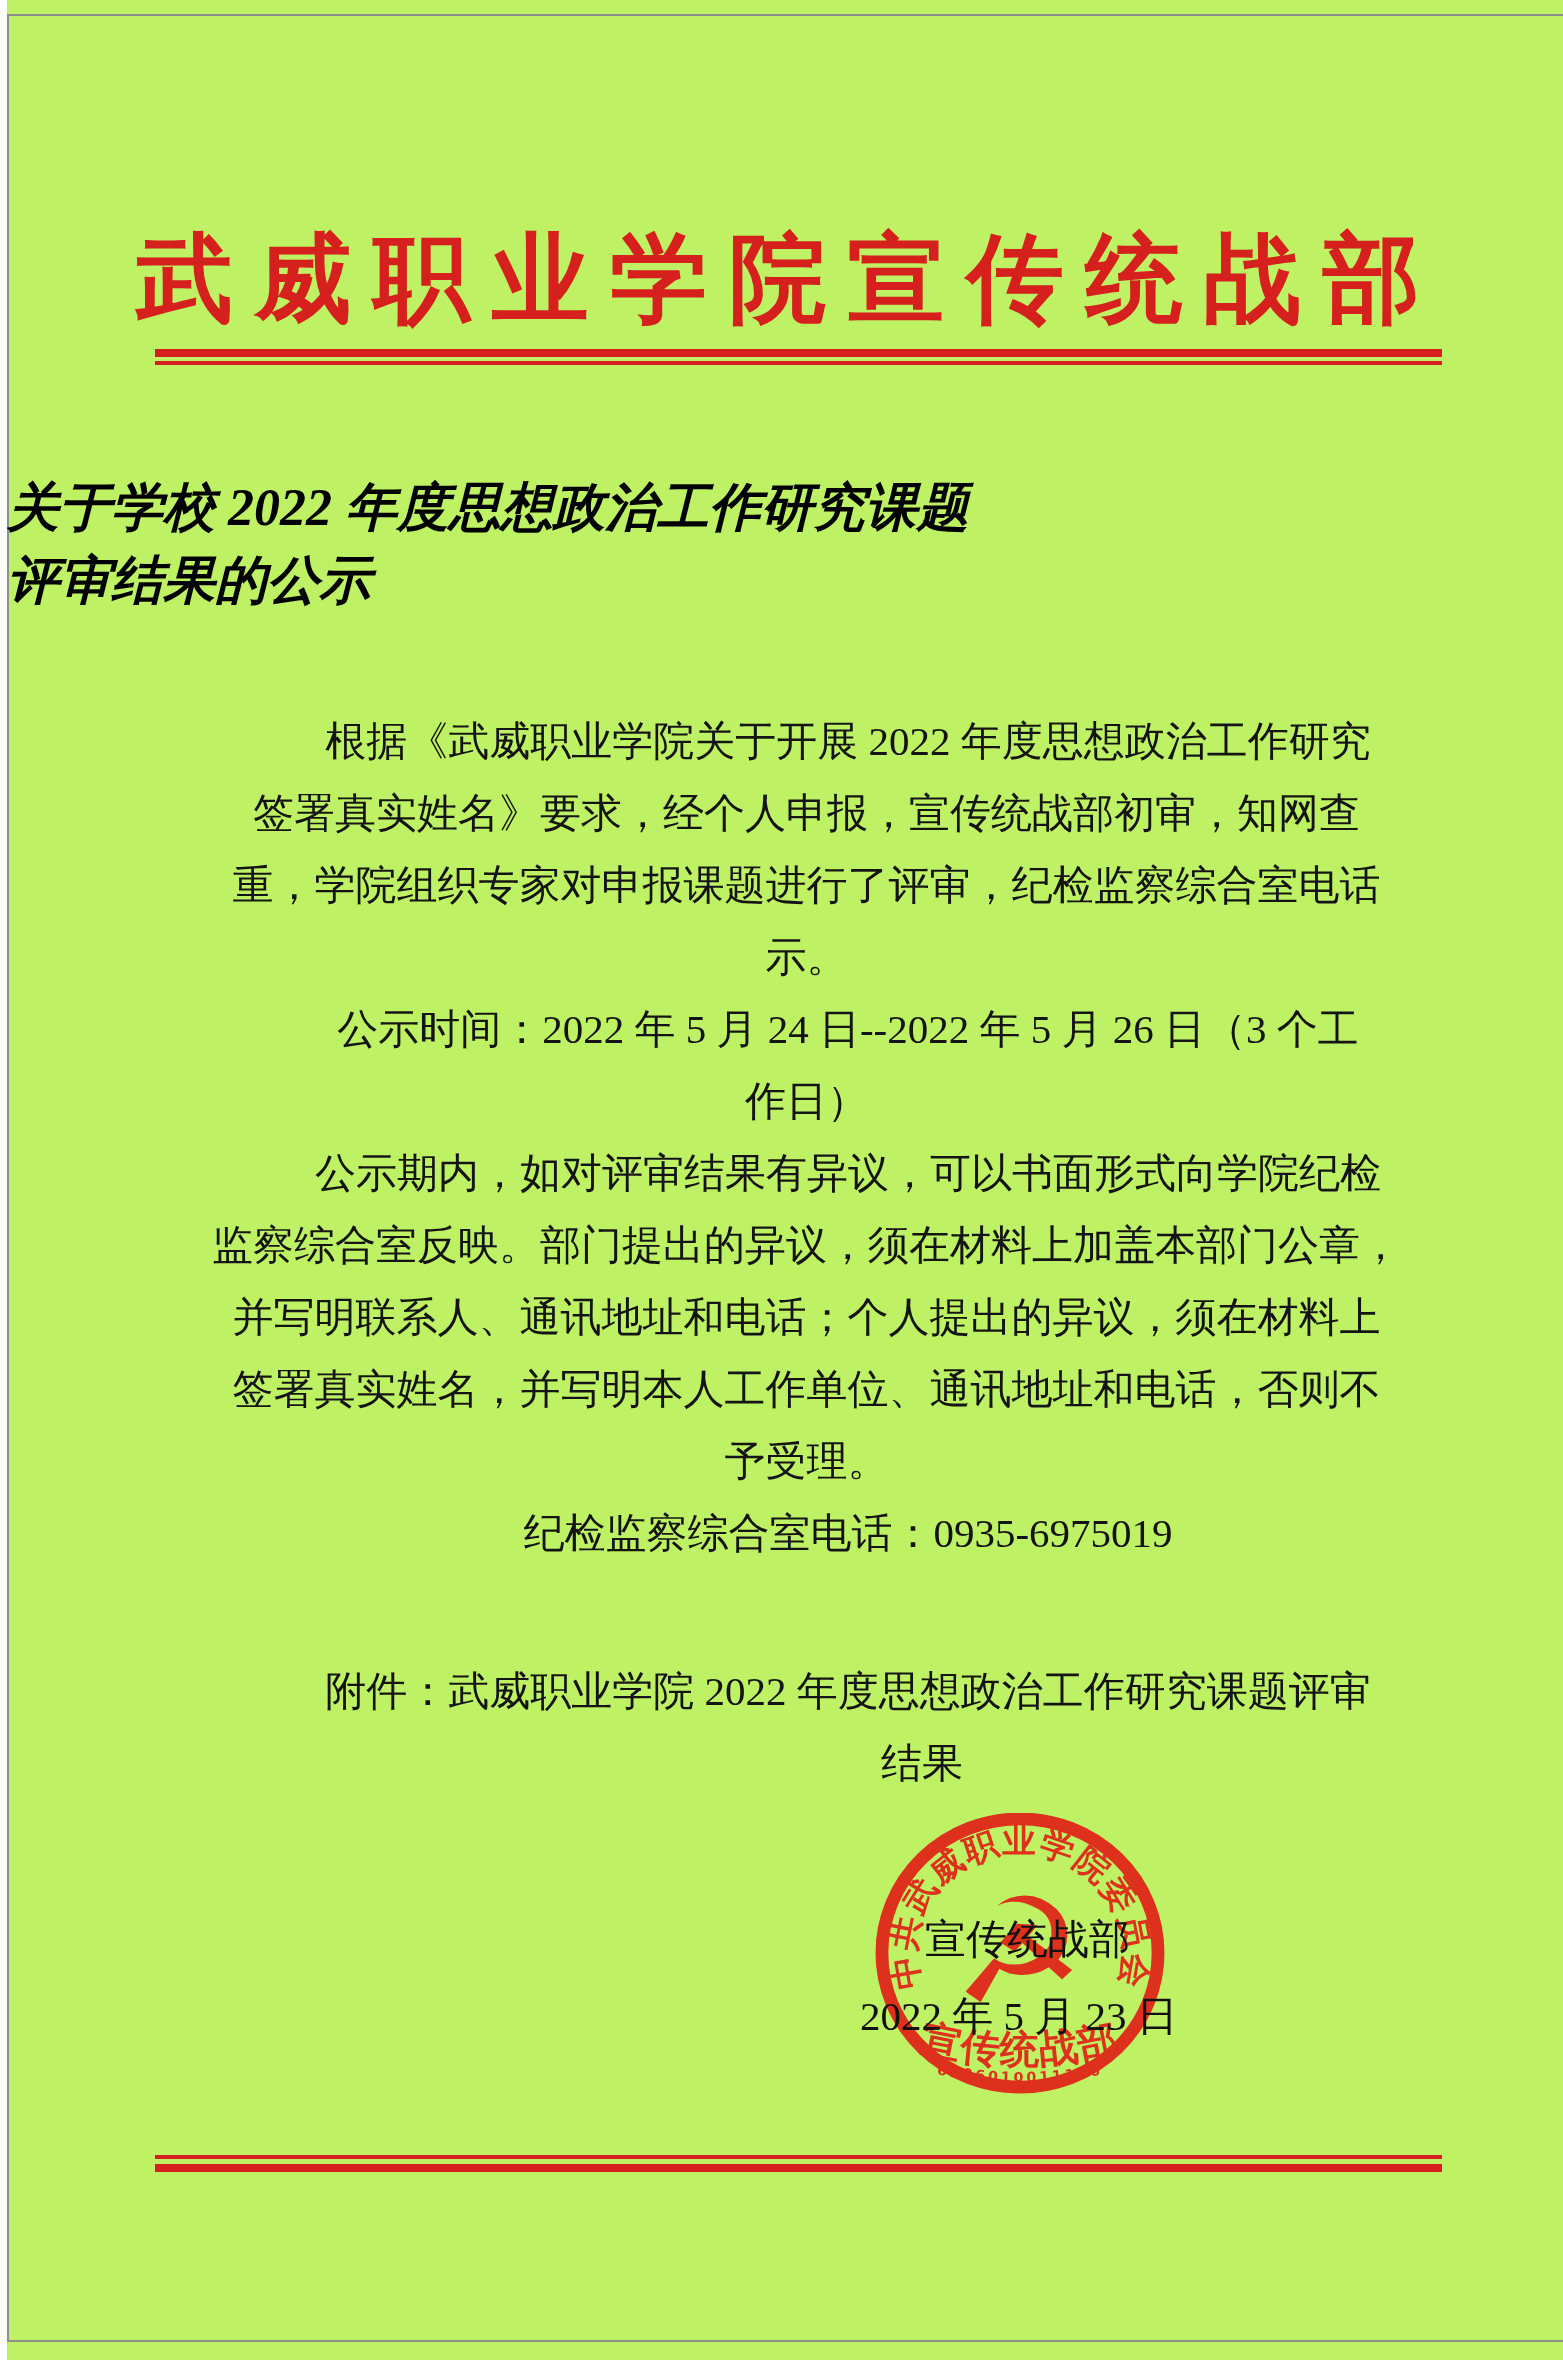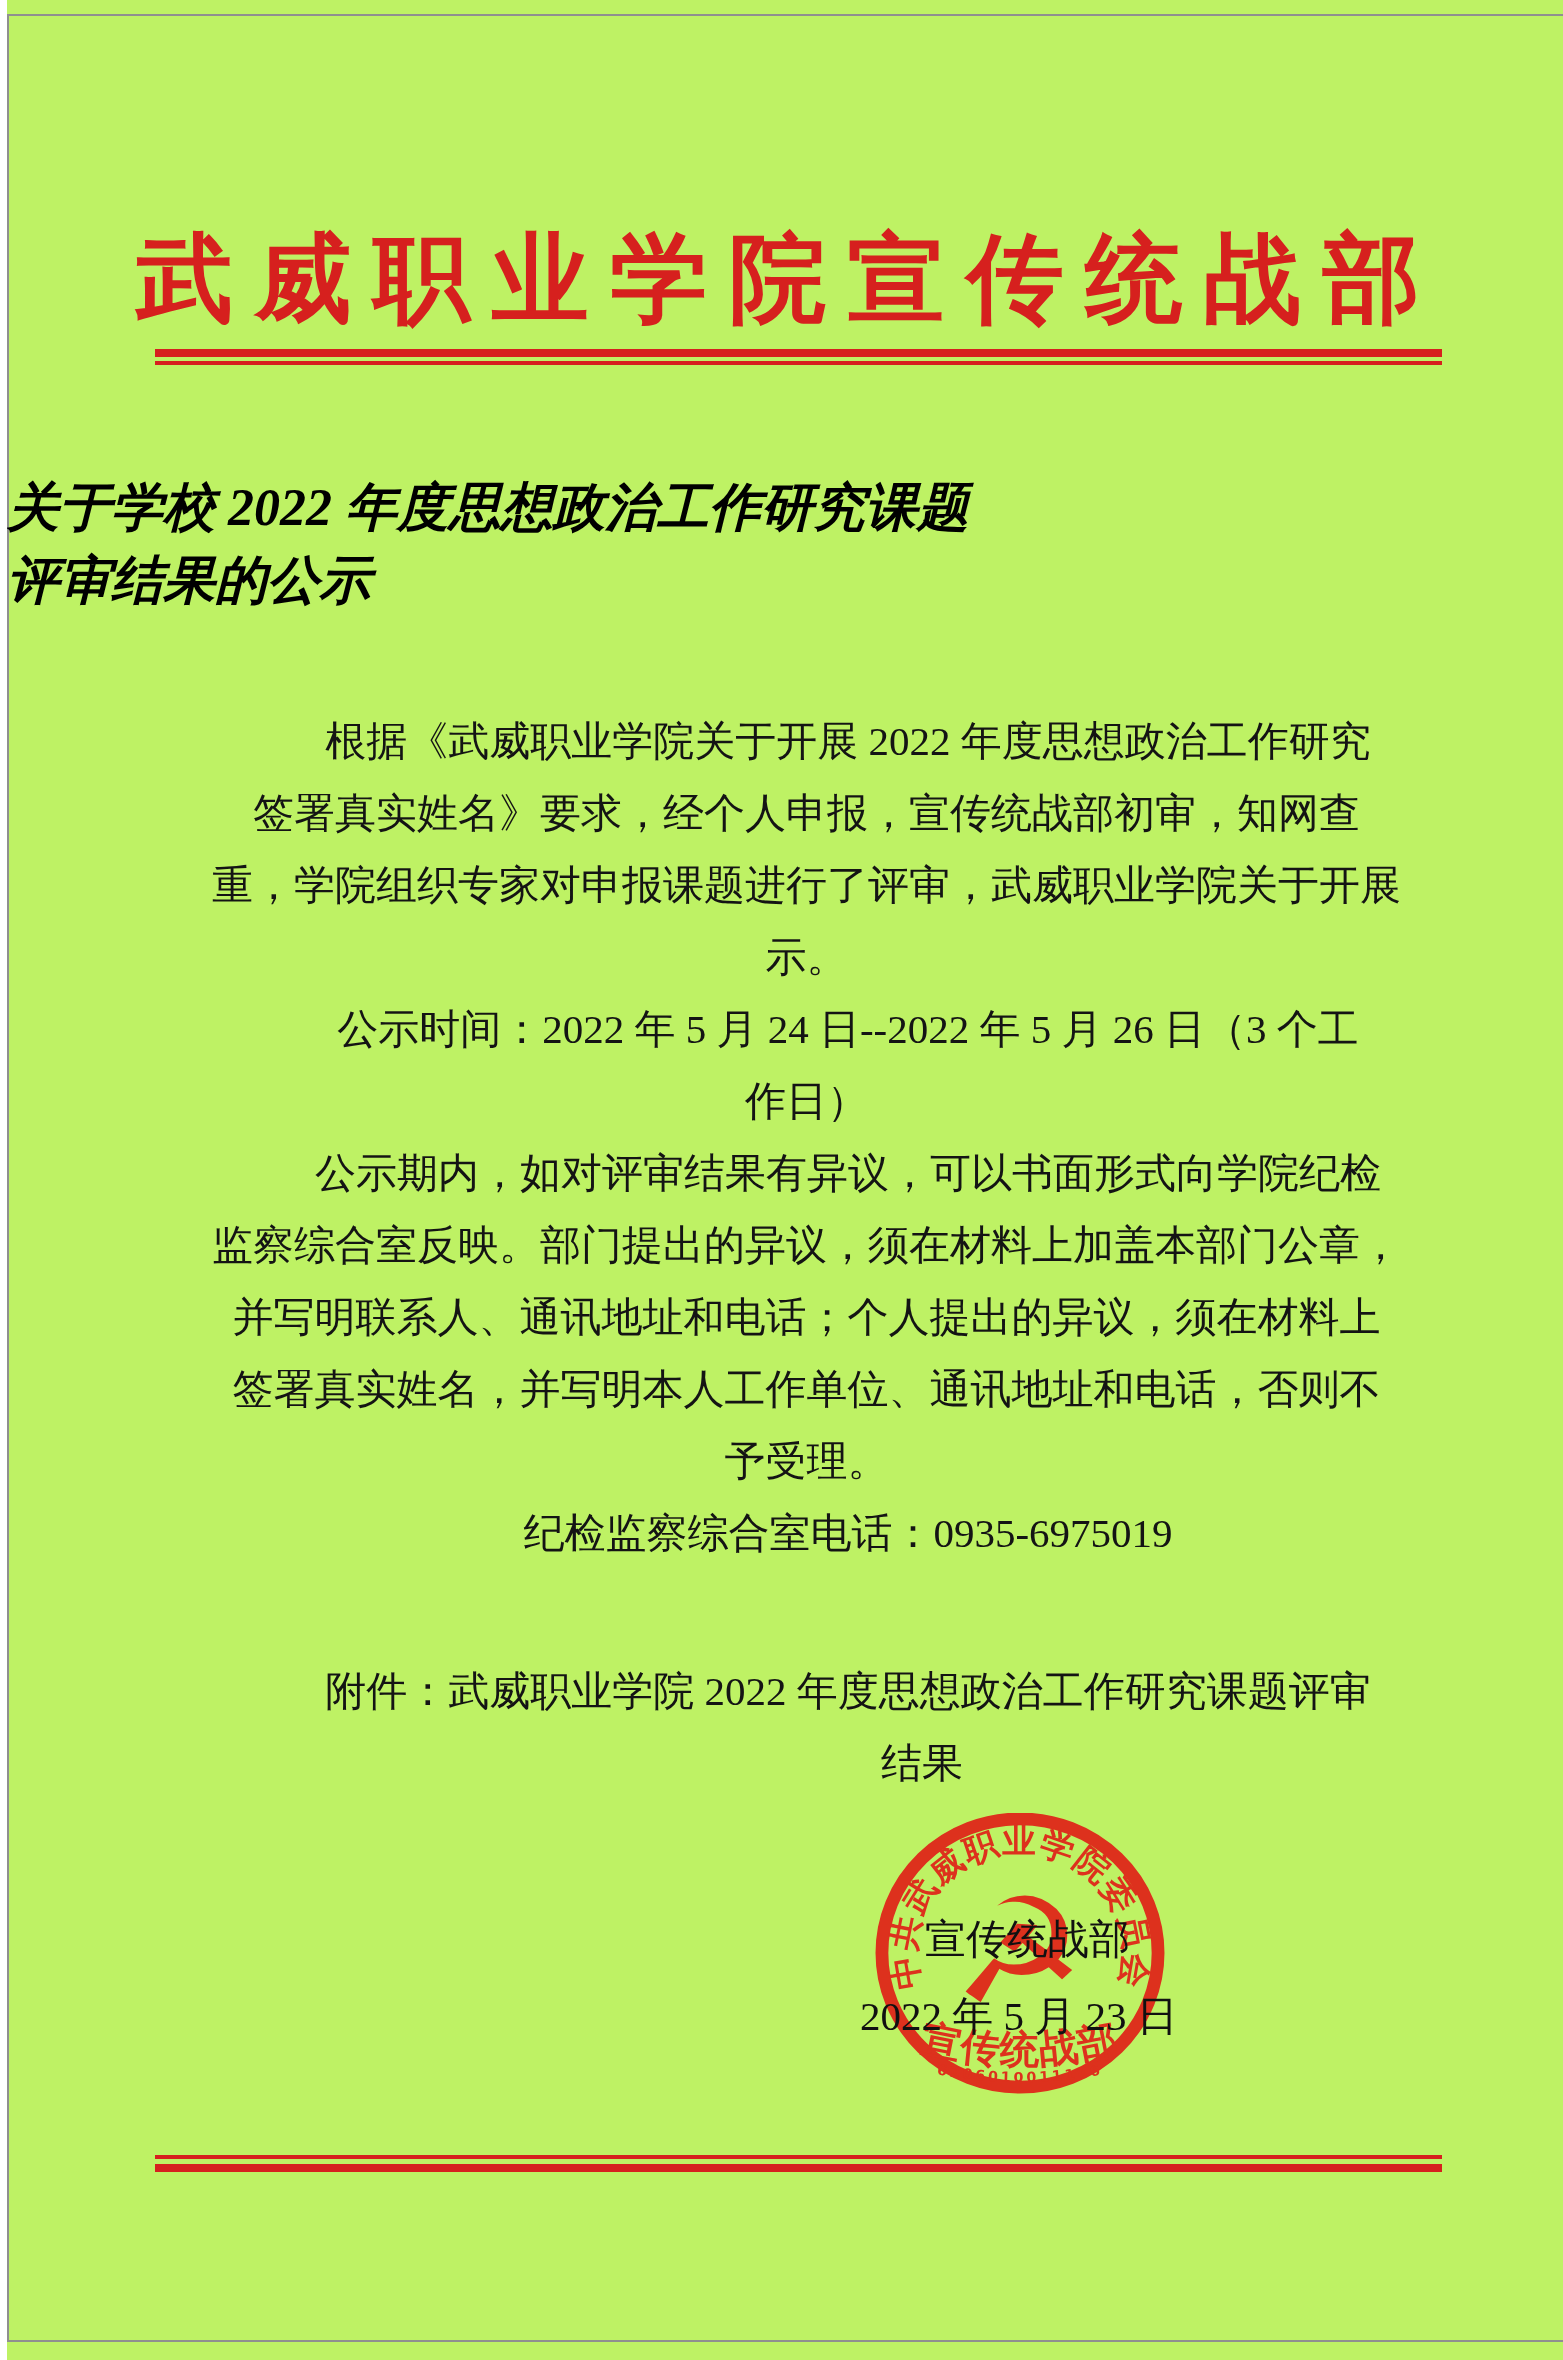--- a/index.html
+++ b/index.html
@@ -48,21 +48,21 @@
   <div class="rule rule-top-thin"></div>
 
   <div class="doc-title">
     <div>关于学校 2022 年度思想政治工作研究课题</div>
     <div>评审结果的公示</div>
   </div>
 
   <div class="body-block">
     <div class="bl indent">根据《武威职业学院关于开展 2022 年度思想政治工作研究</div>
     <div class="bl">签署真实姓名》要求，经个人申报，宣传统战部初审，知网查</div>
-    <div class="bl">重，学院组织专家对申报课题进行了评审，武威职业学院关于开展</div>
+    <div class="bl">重，学院组织专家对申报课题进行了评审，纪检监察综合室电话</div>
     <div class="bl">示。</div>
     <div class="bl indent">公示时间：2022 年 5 月 24 日--2022 年 5 月 26 日（3 个工</div>
     <div class="bl">作日）</div>
     <div class="bl indent">公示期内，如对评审结果有异议，可以书面形式向学院纪检</div>
     <div class="bl">监察综合室反映。部门提出的异议，须在材料上加盖本部门公章，</div>
     <div class="bl">并写明联系人、通讯地址和电话；个人提出的异议，须在材料上</div>
     <div class="bl">签署真实姓名，并写明本人工作单位、通讯地址和电话，否则不</div>
     <div class="bl">予受理。</div>
     <div class="bl indent">纪检监察综合室电话：0935-6975019</div>
     <div class="spacer"></div>

